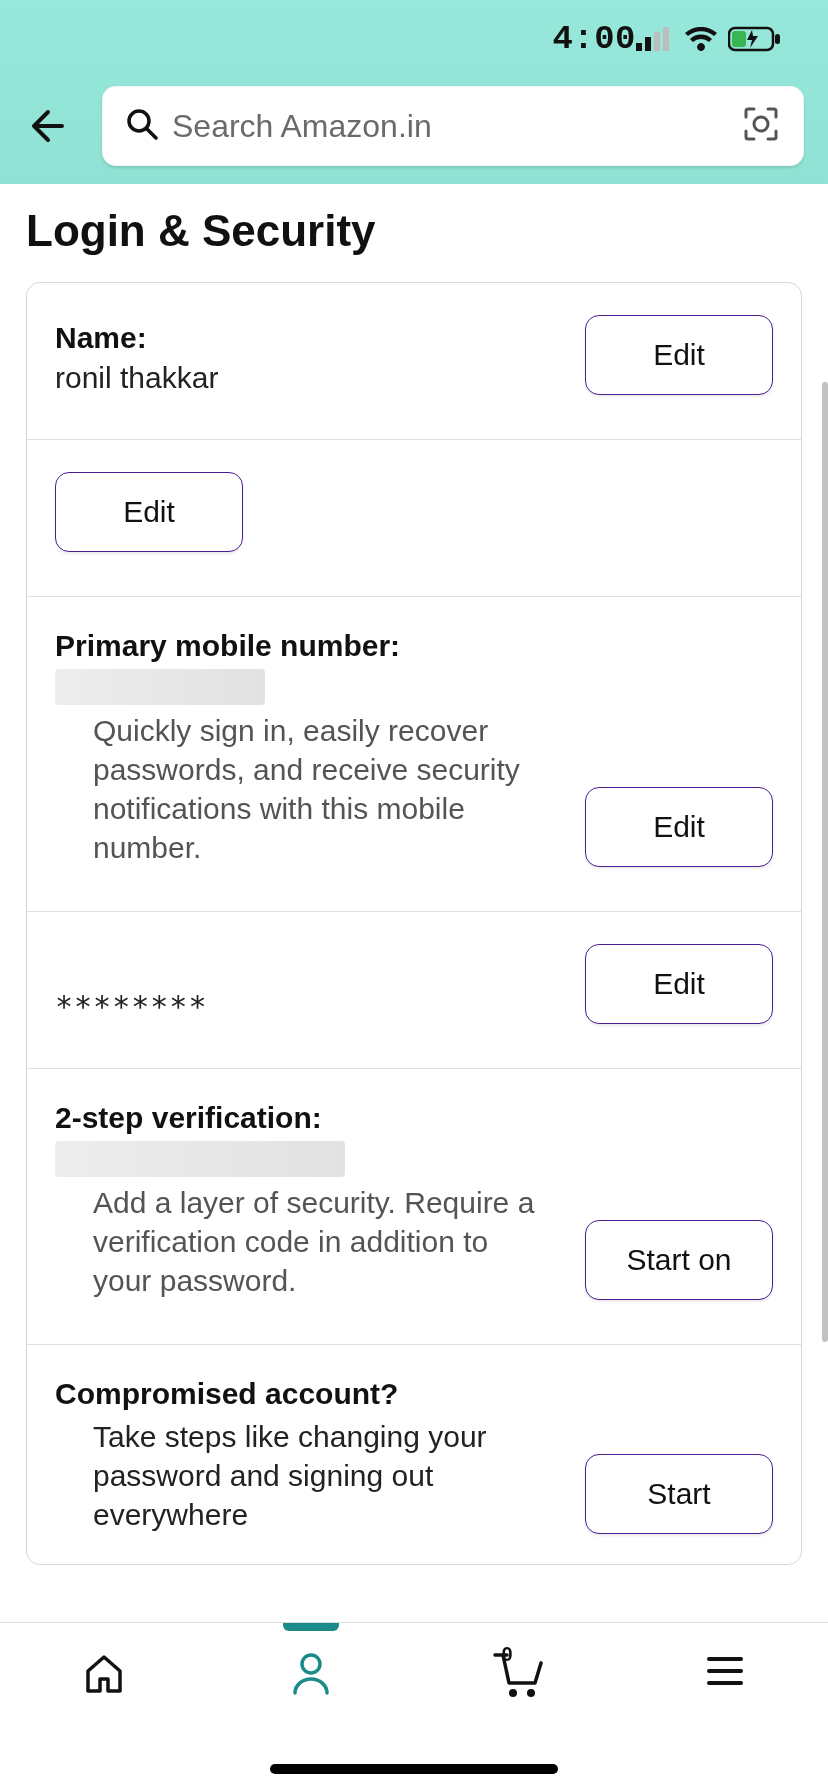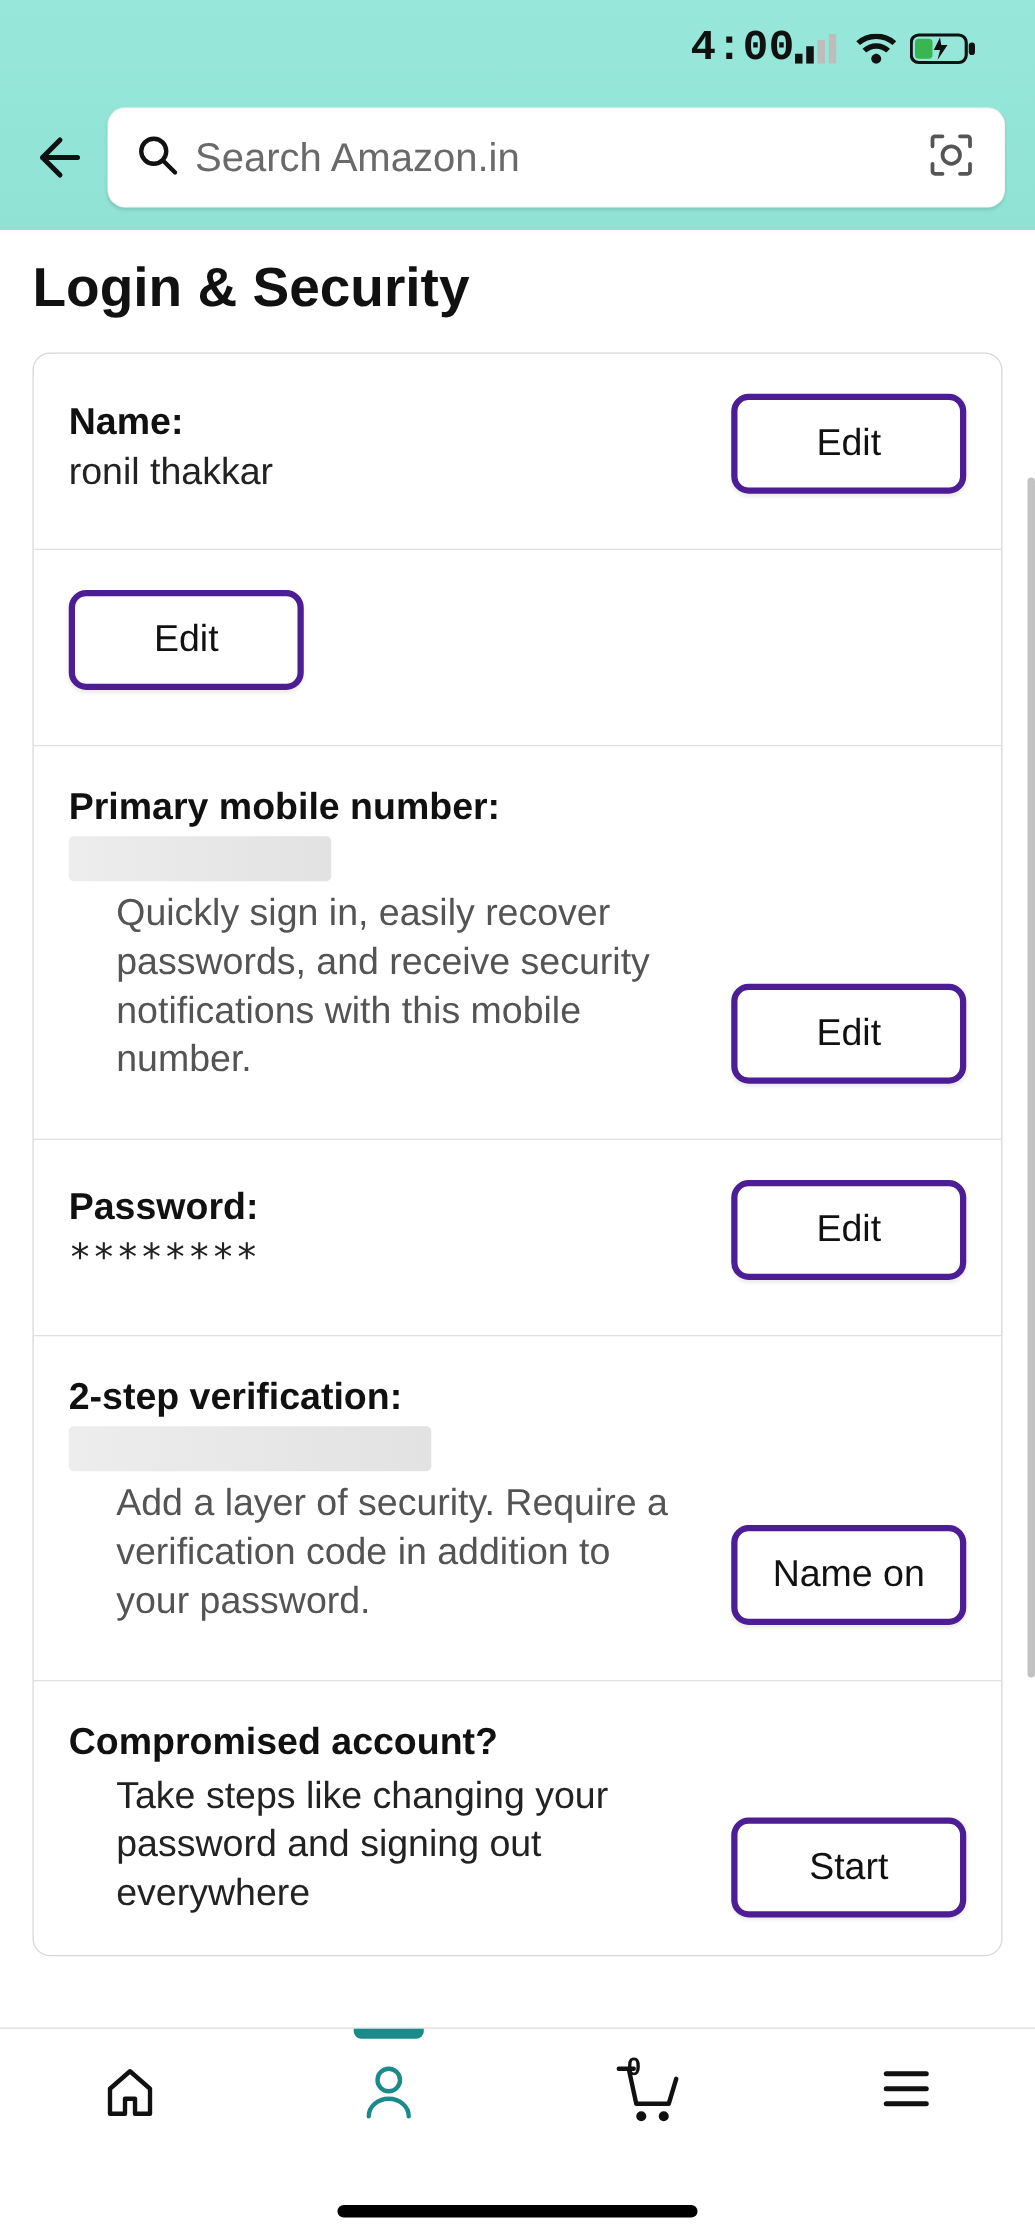--- a/index.html
+++ b/index.html
@@ -13,21 +13,21 @@
     padding-bottom: 18px;
   }
   .status-bar {
     display: flex; justify-content: flex-end; align-items: center;
     padding: 0 46px 18px 56px; height: 56px; font-family: Liberation Mono, monospace;
   }
   .status-time { font-size: 34px; font-weight: 700; letter-spacing: 0.5px; }
   .status-icons { display: flex; align-items: center; gap: 10px; }
   .status-icons svg { display: block; }
 
-  .search-row { display: flex; align-items: center; padding: 10px 24px 0 24px; gap: 18px; }
+  .search-row { display: flex; align-items: center; padding: 10px 24px 0 24px; gap: 34px; }
   .back-btn { width: 44px; height: 44px; display:flex; align-items:center; justify-content:center; }
   .search-box {
     flex: 1; background: #fff; border-radius: 14px; height: 80px;
     display: flex; align-items: center; padding: 0 24px;
     box-shadow: 0 2px 3px rgba(0,0,0,0.12), inset 0 0 0 1px rgba(0,0,0,0.04);
   }
   .search-box .search-icon { margin-right: 14px; flex-shrink:0; }
   .search-box input {
     flex: 1; border: none; outline: none; font-size: 32px; color: #333;
     background: transparent;
@@ -54,21 +54,21 @@
   .row-desc { font-size: 30px; color: #545454; line-height: 1.3; margin-top: 6px; margin-left: 38px; }
   .redacted {
     display: block; height: 36px; border-radius: 4px;
     background: linear-gradient(90deg, #ededed, #e2e2e2); margin-top: 6px; margin-bottom: 4px;
   }
   .redacted.w-lg { width: 360px; }
   .redacted.w-md { width: 210px; }
   .redacted.w-sm { width: 290px; }
 
   .row-btn {
-    flex-shrink: 0; min-width: 188px; height: 80px; border: 5px solid #4c1d95;
+    flex-shrink: 0; min-width: 188px; height: 80px; border: 1px solid #4c1d95;
     border-radius: 14px; background: #fff; font-size: 30px; color: #111;
     display: flex; align-items: center; justify-content: center;
     box-shadow: 0 2px 3px rgba(0,0,0,0.08);
     padding: 0 28px;
   }
 
   
   .scroll-indicator {
     position: absolute; right: 0; top: 198px; width: 6px; height: 960px;
     background: #c2c2c2; border-radius: 3px;
@@ -169,33 +169,32 @@
         <div class="row-left">
           <div class="row-label">Primary mobile number:</div>
           <span class="redacted w-md"></span>
           <div class="row-desc">Quickly sign in, easily recover passwords, and receive security notifications with this mobile number.</div>
         </div>
         <button class="row-btn">Edit</button>
       </div>
 
       <div class="row">
         <div class="row-left">
-          <div class="row-label">Password:</div>
           <div class="row-value" style="letter-spacing:1px; font-family: monospace, Arial;">********</div>
         </div>
         <button class="row-btn">Edit</button>
       </div>
 
       <div class="row">
         <div class="row-left">
           <div class="row-label">2-step verification:</div>
           <span class="redacted w-sm"></span>
           <div class="row-desc">Add a layer of security. Require a verification code in addition to your password.</div>
         </div>
-        <button class="row-btn">Name on</button>
+        <button class="row-btn">Start on</button>
       </div>
 
       <div class="row">
         <div class="row-left">
           <div class="row-label">Compromised account?</div>
           <div class="row-desc" style="color:#222;">Take steps like changing your password and signing out everywhere</div>
         </div>
         <button class="row-btn">Start</button>
       </div>
 

